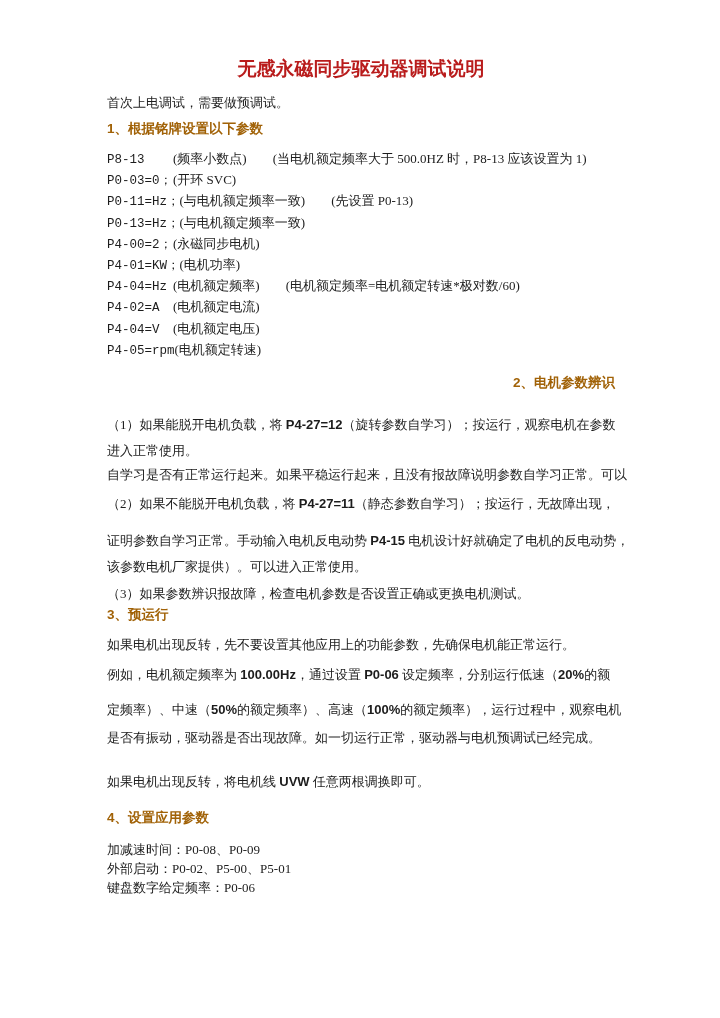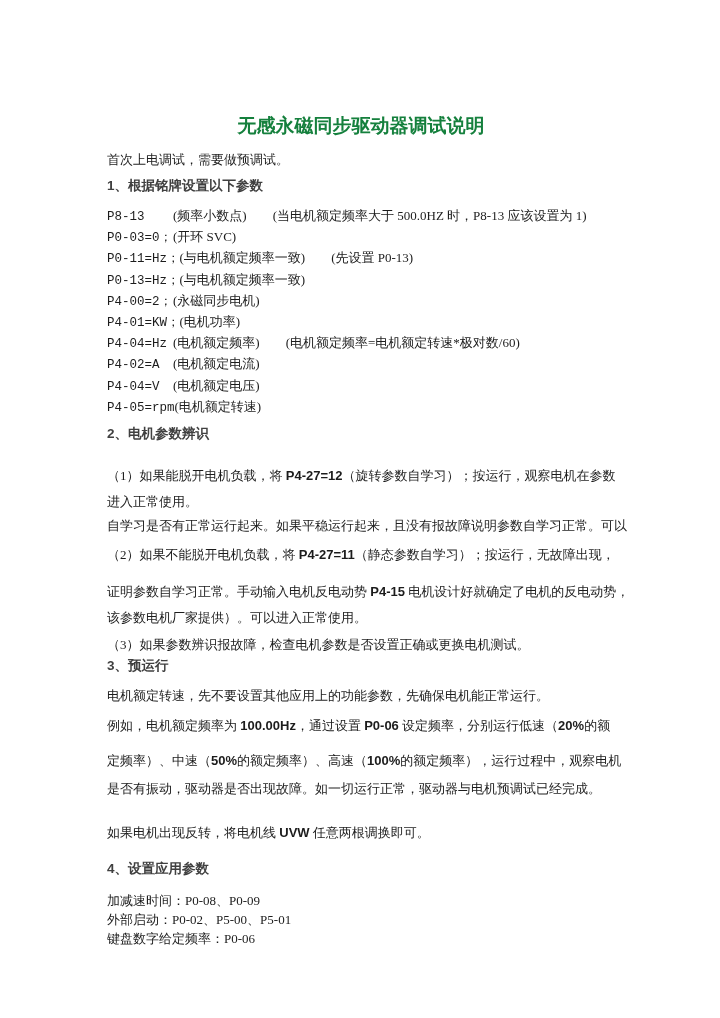--- a/index.html
+++ b/index.html
@@ -6,35 +6,35 @@
   .page{
     position:relative;
     width:720px;height:1018px;
     background:#ffffff;
     color:#1c1c1c;
     overflow:hidden;
     font-family:"Liberation Serif","DejaVu Serif",serif;
   }
   .content{padding:0 105px 0 107px;}
   .doc-title{
-    padding-top:113px;
+    padding-top:56px;
     text-align:center;
     font-family:"Liberation Sans","DejaVu Sans",sans-serif;
     font-weight:bold;
     font-size:19px;line-height:26px;
-    color:#15803d;
+    color:#b91c1c;
   }
   .intro{margin-top:12px;font-size:13px;line-height:18px;white-space:nowrap;}
   .sec-heading{
     font-family:"Liberation Sans","DejaVu Sans",sans-serif;
-    font-weight:bold;color:#404040;
+    font-weight:bold;color:#a16207;
     font-size:13.5px;line-height:18px;white-space:nowrap;
   }
   #sec1-heading{margin-top:8px;}
-  #sec2-heading{margin-top:7px;}
+  #sec2-heading{margin-top:13px;text-align:right;}
   #sec3-heading{}
   #sec4-heading{margin-top:15px;}
   .param-list{margin-top:11px;font-size:13px;line-height:19.2px;}
   .param-row{white-space:nowrap;}
   .param-code{
     display:inline-block;min-width:66px;
     font-family:"Liberation Mono","DejaVu Sans Mono",monospace;
     font-size:12.5px;
   }
   .param-note{margin-left:26px;}
@@ -98,21 +98,21 @@
           <div class="line"><span>证明参数自学习正常。手动输入电机反电动势 </span><span class="inline-code">P4-15</span><span> 电机设计好就确定了电机的反电动势，</span></div>
           <div class="line"><span>该参数电机厂家提供）。可以进入正常使用。</span></div>
         </div>
         <div class="para para3">
           <div class="line"><span>（3）如果参数辨识报故障，检查电机参数是否设置正确或更换电机测试。</span></div>
         </div>
       </div>
 
     <div class="sec-heading" id="sec3-heading">3、预运行</div>
     <div class="sec3-body" id="sec3-body">
-        <div class="line"><span>电机额定转速，先不要设置其他应用上的功能参数，先确保电机能正常运行。</span></div>
+        <div class="line"><span>如果电机出现反转，先不要设置其他应用上的功能参数，先确保电机能正常运行。</span></div>
         <div class="line"><span>例如，电机额定频率为 </span><span class="inline-code">100.00Hz</span><span>，通过设置 </span><span class="inline-code">P0-06</span><span> 设定频率，分别运行低速（</span><span class="inline-code">20%</span><span>的额</span></div>
         <div class="line"><span>定频率）、中速（</span><span class="inline-code">50%</span><span>的额定频率）、高速（</span><span class="inline-code">100%</span><span>的额定频率），运行过程中，观察电机</span></div>
         <div class="line"><span>是否有振动，驱动器是否出现故障。如一切运行正常，驱动器与电机预调试已经完成。</span></div>
         <div class="line"><span>如果电机出现反转，将电机线 </span><span class="inline-code">UVW</span><span> 任意两根调换即可。</span></div>
       </div>
 
     <div class="sec-heading" id="sec4-heading">4、设置应用参数</div>
     <div class="sec4-body" id="sec4-body">
         <div class="line"><span>加减速时间：P0-08、P0-09</span></div>
         <div class="line"><span>外部启动：P0-02、P5-00、P5-01</span></div>

